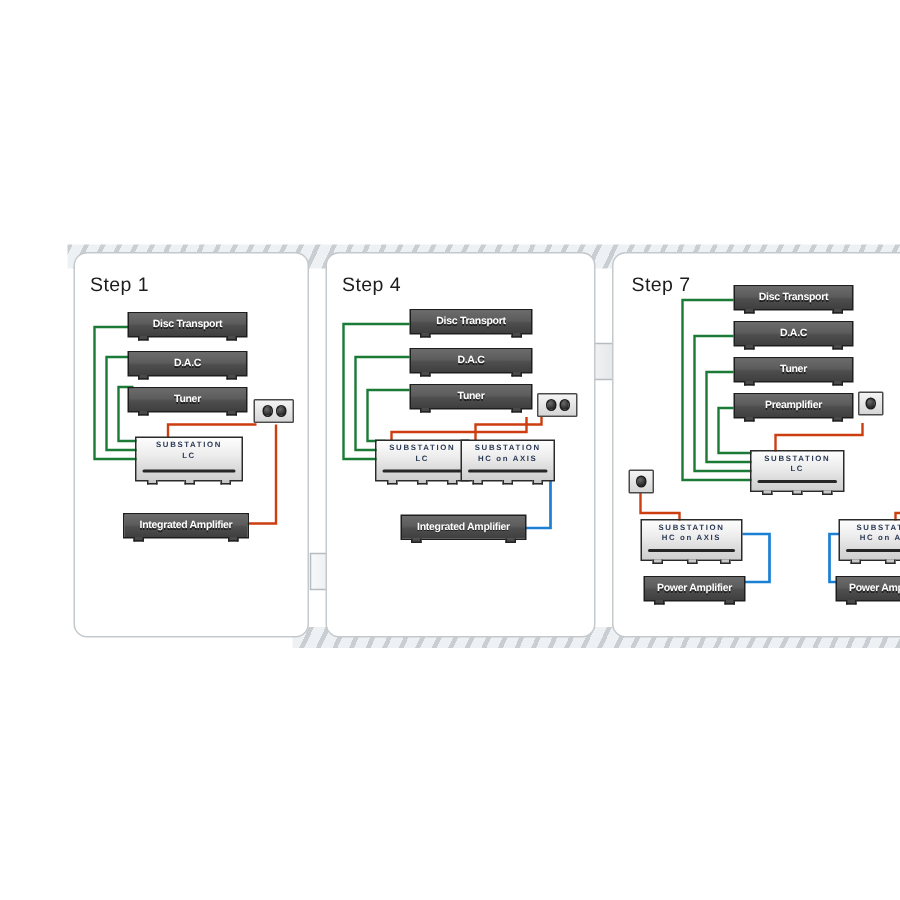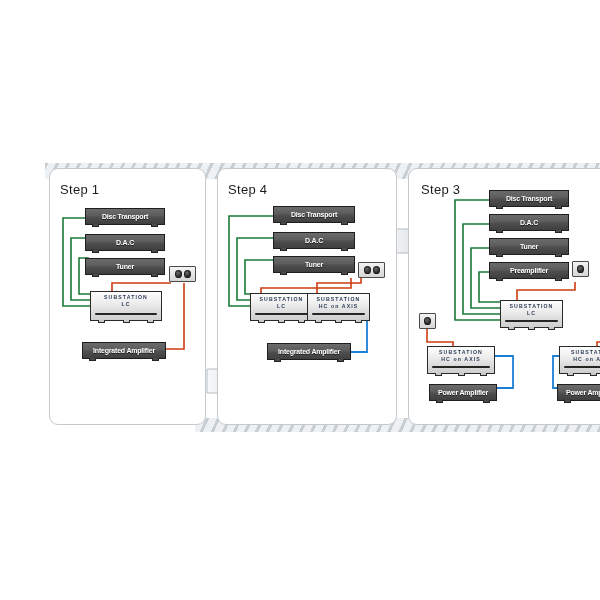--- a/index.html
+++ b/index.html
@@ -265,21 +265,21 @@
     <span class="lbl">Integrated Amplifier</span>
   </div>
 
   <div class="outlet" style="left:313px;top:262px;width:27px;height:16px;">
     <span class="socket"></span>
     <span class="socket"></span>
   </div>
 
   <div class="panel" id="panel3"></div>
 
-  <div class="step-title" style="left:376px;top:182px;">Step 3</div>
+  <div class="step-title" style="left:376px;top:182px;">Step 7</div>
 
   <div class="cable" style="left:404px;top:192px;width:70px;height:140px;">
     <svg width="70" height="140" viewBox="0 0 70 140">
       <path d="M40,8 L6,8 L6,128 L56,128" fill="none" stroke="#1a7a36" stroke-width="1.6"></path>
       <path d="M40,32 L14,32 L14,122 L56,122" fill="none" stroke="#1a7a36" stroke-width="1.6"></path>
       <path d="M40,56 L22,56 L22,116 L56,116" fill="none" stroke="#1a7a36" stroke-width="1.6"></path>
       <path d="M40,80 L30,80 L30,110 L56,110" fill="none" stroke="#1a7a36" stroke-width="1.6"></path>
     </svg>
   </div>
 

